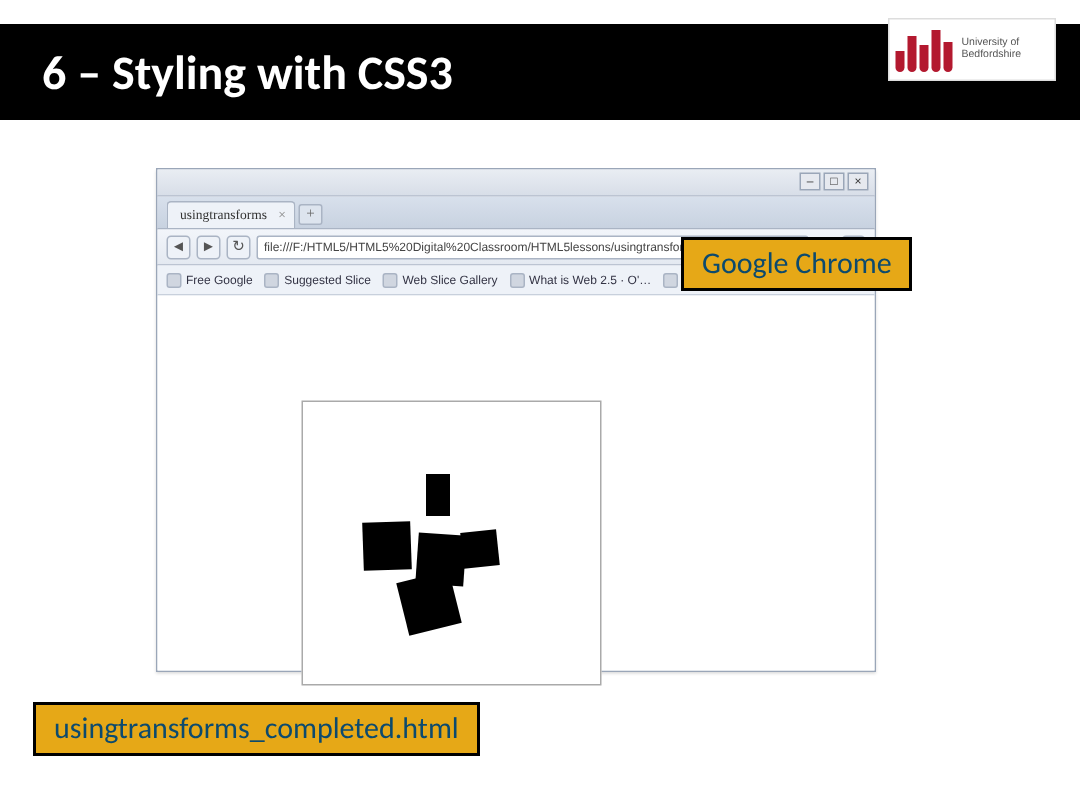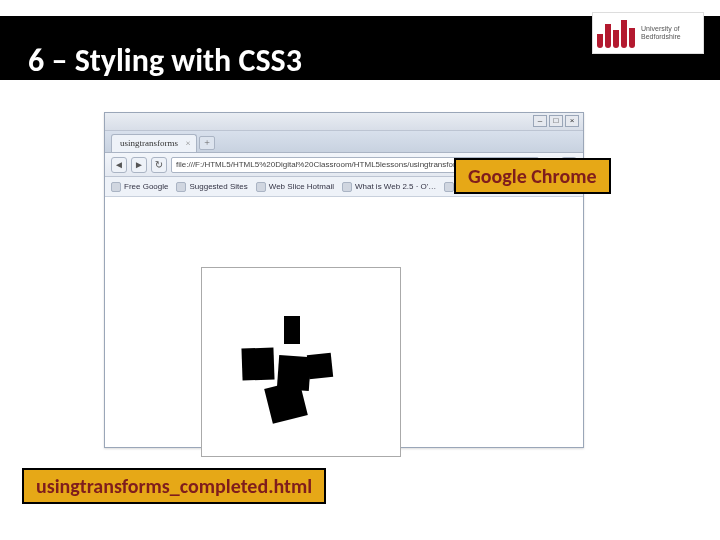--- a/index.html
+++ b/index.html
@@ -12,21 +12,21 @@
     overflow: hidden;
   }
   .header-band {
     position: absolute;
     top: 16px;
     left: 0;
     width: 720px;
     height: 64px;
     background: #000000;
     display: flex;
-    align-items: flex-end;
+    align-items: center;
     padding-left: 28px;
   }
   .header-band h1 {
     color: #ffffff;
     font-size: 32px;
     font-weight: bold;
     font-family: Calibri, Arial, sans-serif;
   }
   .uni-logo {
     position: absolute;
@@ -240,24 +240,24 @@
   .sq {
     position: absolute;
     background: #000000;
   }
 
   
   .label-box {
     position: absolute;
     background: #e6a817;
     border: 2px solid #000000;
-    color: #7f1d1d;
+    color: #0c4a6e;
     font-family: Calibri, Arial, sans-serif;
     font-size: 20px;
-    font-weight: 700;
+    font-weight: 400;
     padding: 4px 12px;
   }
   .label-chrome {
     top: 158px;
     left: 454px;
   }
   .label-file {
     top: 468px;
     left: 22px;
   }
@@ -303,25 +303,25 @@
     <div class="bookmark-star">★</div>
     <div class="menu-btn">≡</div>
   </div>
   <div class="bookmarks-bar">
     <div class="bm-item">
         <span class="bm-icon"></span>
         <span>Free Google</span>
       </div>
     <div class="bm-item">
         <span class="bm-icon"></span>
-        <span>Suggested Sites</span>
-      </div>
-    <div class="bm-item">
-        <span class="bm-icon"></span>
-        <span>Web Slice Hotmail</span>
+        <span>Suggested Slice</span>
+      </div>
+    <div class="bm-item">
+        <span class="bm-icon"></span>
+        <span>Web Slice Gallery</span>
       </div>
     <div class="bm-item">
         <span class="bm-icon"></span>
         <span>What is Web 2.5 · O'…</span>
       </div>
     <div class="bm-item">
         <span class="bm-icon"></span>
         <span>Now…</span>
       </div>
   </div>

